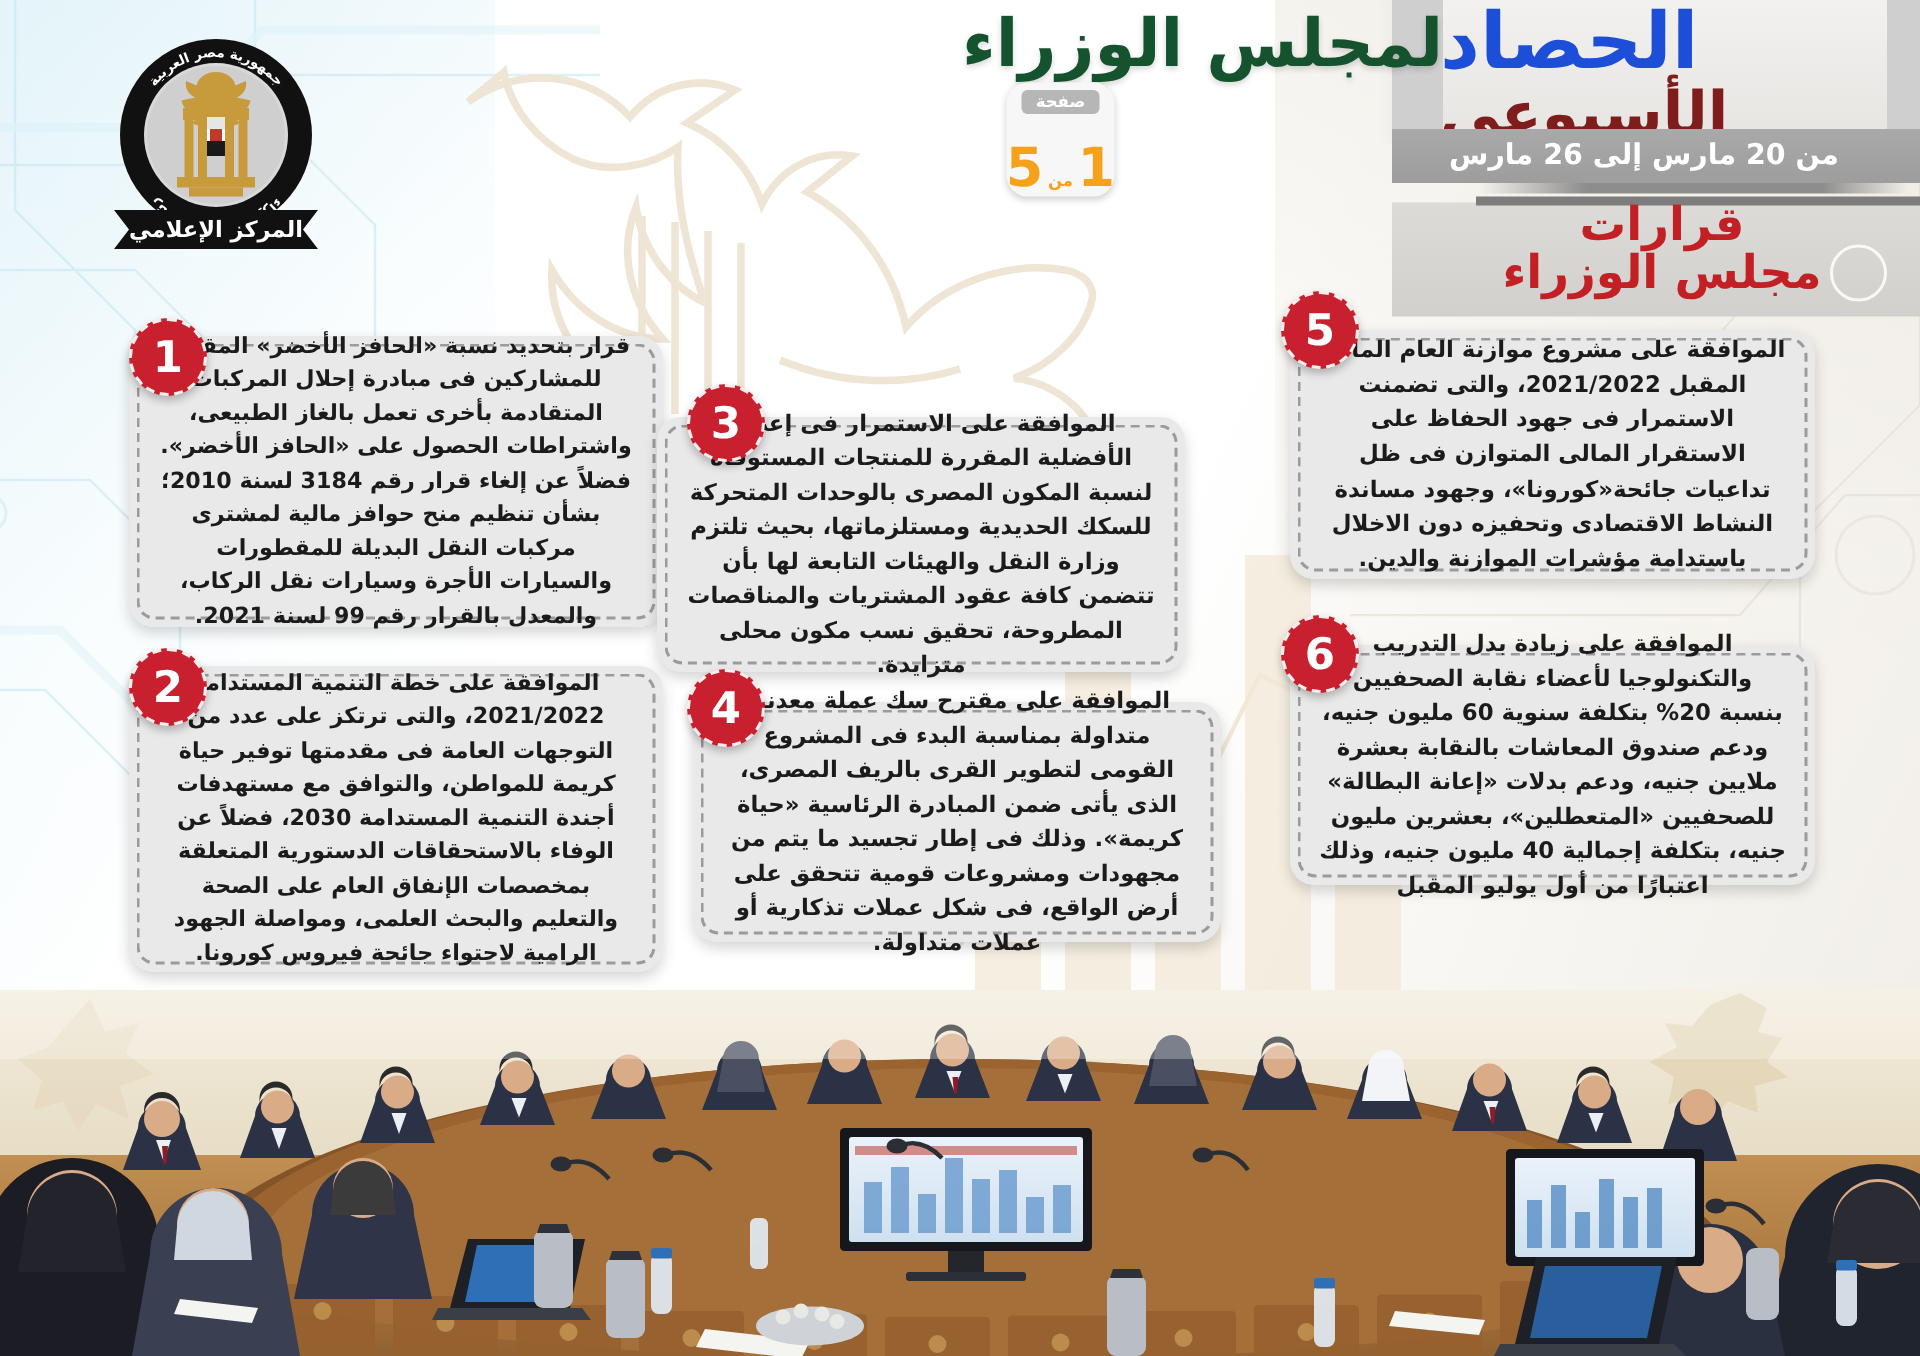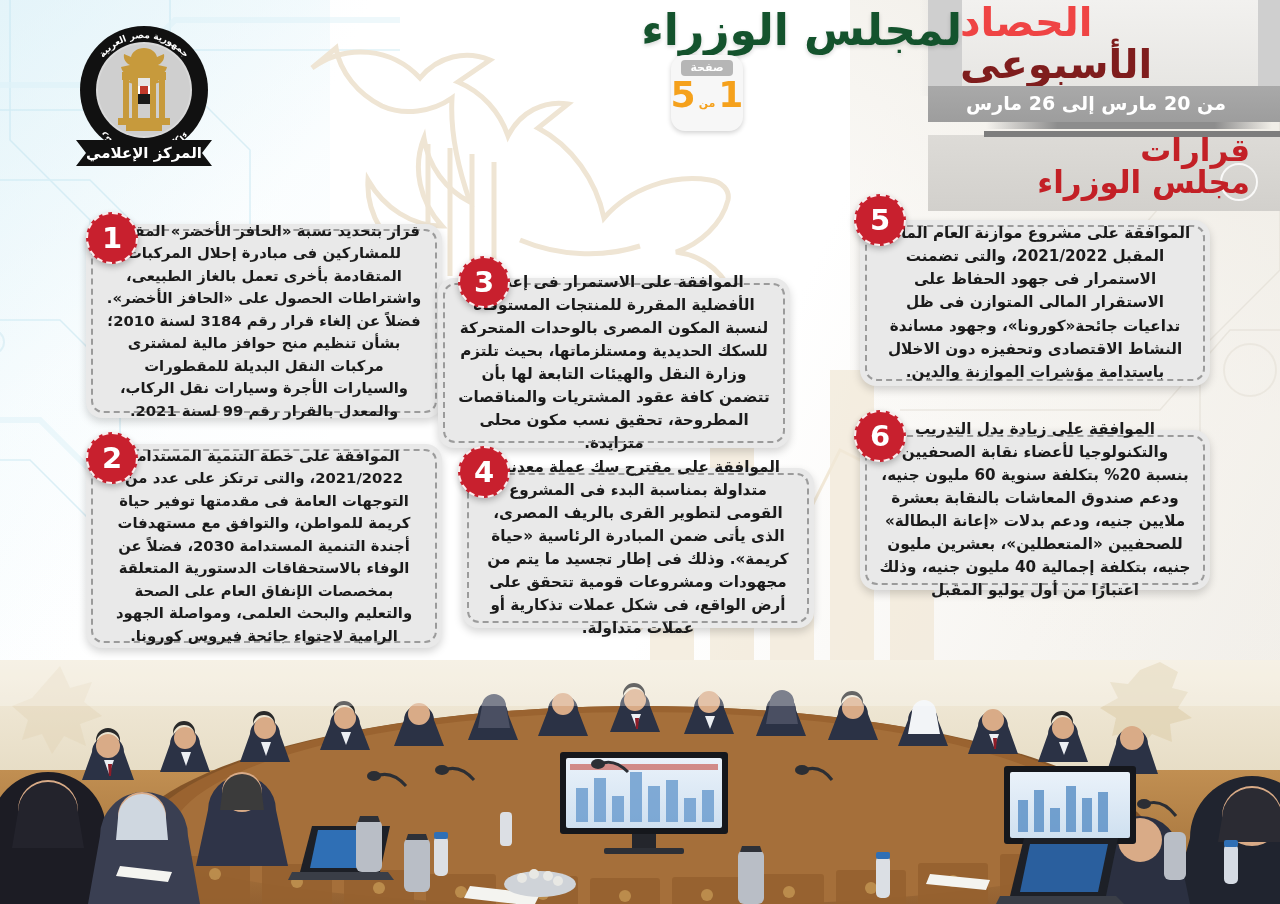--- a/index.html
+++ b/index.html
@@ -34,51 +34,51 @@
   
   .hdr-panel-a{position:absolute;right:0;top:0;width:352px;height:86px;background:#cfcfcf;}
   .hdr-panel-b{position:absolute;right:22px;top:0;width:296px;height:92px;
     background:linear-gradient(180deg,#f2f1ef 0%,#e6e5e2 100%);}
   .hdr-panel-c{position:absolute;right:0;top:86px;width:300px;height:10px;background:#b9b9b9;}
   .hdr-shade{position:absolute;right:300px;top:0;width:60px;height:96px;
     background:linear-gradient(270deg,rgba(196,196,196,.75),rgba(196,196,196,0));}
 
   .title-wrap{position:absolute;right:30px;top:2px;width:290px;text-align:left;
       direction:rtl;z-index:6;}
-  .title-l1{font-size:40px;font-weight:bold;color:#ef4444;line-height:1.02;letter-spacing:-1px;}
+  .title-l1{font-size:52px;font-weight:bold;color:#1d4ed8;line-height:1.02;letter-spacing:-1px;}
   .title-l2{font-size:40px;font-weight:bold;color:#7f1d1d;line-height:1.05;letter-spacing:-1px;}
 
   .bigtitle{position:absolute;right:318px;top:4px;z-index:7;
     font-size:44px;font-weight:bold;color:#14532d;letter-spacing:-2px;white-space:nowrap;
     text-shadow:0 2px 4px rgba(0,0,0,.16);}
 
   .datebar{position:absolute;right:0;top:86px;width:352px;height:36px;
     background:linear-gradient(180deg,#a9a9a9 0%,#9d9d9d 100%);z-index:6;}
   .datebar-txt{position:absolute;right:24px;top:92px;width:320px;height:26px;z-index:7;
     color:#fff;font-size:19px;font-weight:bold;text-align:center;letter-spacing:-.3px;}
   .datebar-shadow{position:absolute;right:8px;top:122px;width:286px;height:7px;
     background:linear-gradient(90deg,rgba(130,130,130,0),#8d8d8d 25%,#8d8d8d 80%,rgba(130,130,130,0));z-index:6;}
 
   .sect-panel{position:absolute;right:0;top:135px;width:352px;height:76px;
     background:linear-gradient(180deg,#dddbd7 0%,#d2d0cc 100%);z-index:5;}
   .sect-panel-top{position:absolute;right:0;top:131px;width:296px;height:6px;background:#7d7d7d;z-index:6;}
-  .sect-title{position:absolute;right:30px;top:135px;width:284px;z-index:7;
+  .sect-title{position:absolute;right:30px;top:135px;width:284px;z-index:7;text-align:center;
     color:#c32026;font-weight:bold;line-height:1.02;}
   .sect-title .l1{font-size:31px;}
   .sect-title .l2{font-size:31px;}
   .sect-ring{position:absolute;right:22px;top:163px;width:34px;height:34px;border-radius:50%;
     border:2px solid rgba(255,255,255,.85);z-index:6;}
 
   
   .logo{position:absolute;left:62px;top:16px;width:164px;height:164px;z-index:8;}
 
   
   .pagebadge{position:absolute;left:671px;top:55px;width:72px;height:76px;
     background:#f7f7f7;border-radius:14px;box-shadow:0 2px 5px rgba(0,0,0,.18);z-index:9;
-    display:flex;flex-direction:column;align-items:center;justify-content:flex-start;padding-top:5px;box-sizing:border-box;}
+    display:flex;flex-direction:column;align-items:center;justify-content:space-between;padding-top:5px;box-sizing:border-box;}
   .pagebadge .lbl{background:#b6b6b6;color:#fff;font-size:11px;font-weight:bold;
     border-radius:4px;padding:1px 9px 2px;line-height:1.2;}
   .pagebadge .nums{display:flex;align-items:baseline;gap:3px;margin-top:1px;direction:rtl;}
   .pagebadge .cur{font-size:36px;font-weight:bold;color:#f5a11c;line-height:1;}
   .pagebadge .of{font-size:11px;font-weight:bold;color:#f5a11c;}
   .pagebadge .tot{font-size:36px;font-weight:bold;color:#f5a11c;line-height:1;}
 
   
   .card{position:absolute;background:#e9e9e9;border-radius:16px;
     box-shadow:0 4px 9px rgba(0,0,0,.17);z-index:4;box-sizing:border-box;padding:5px;}

